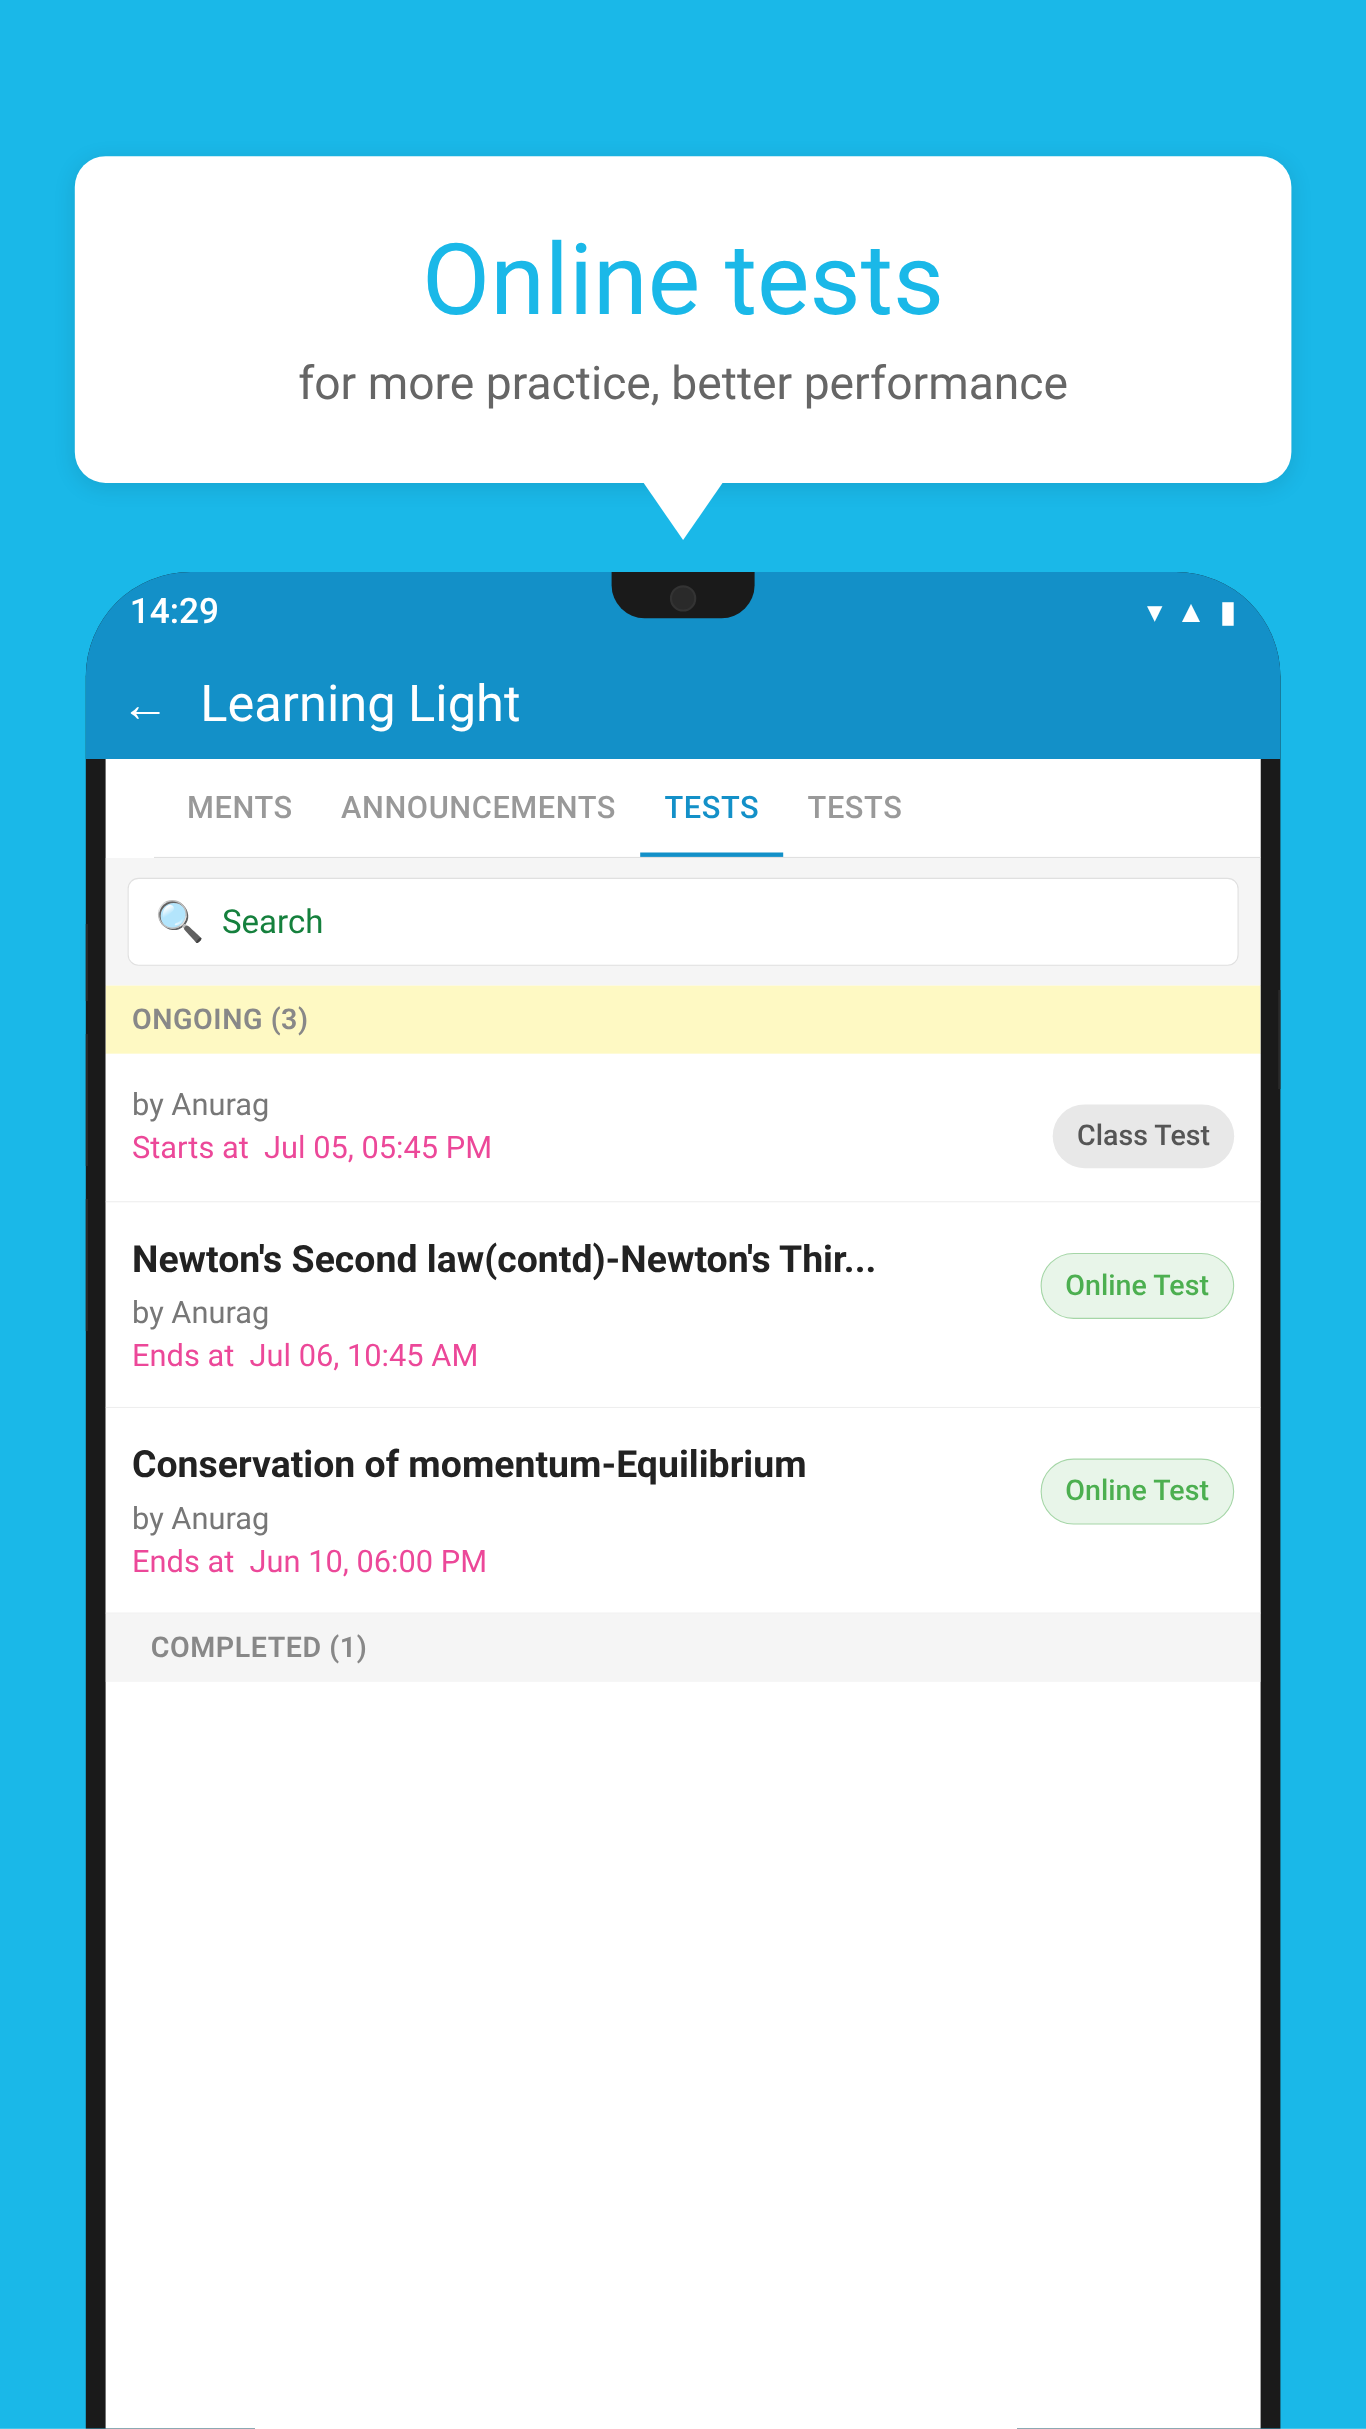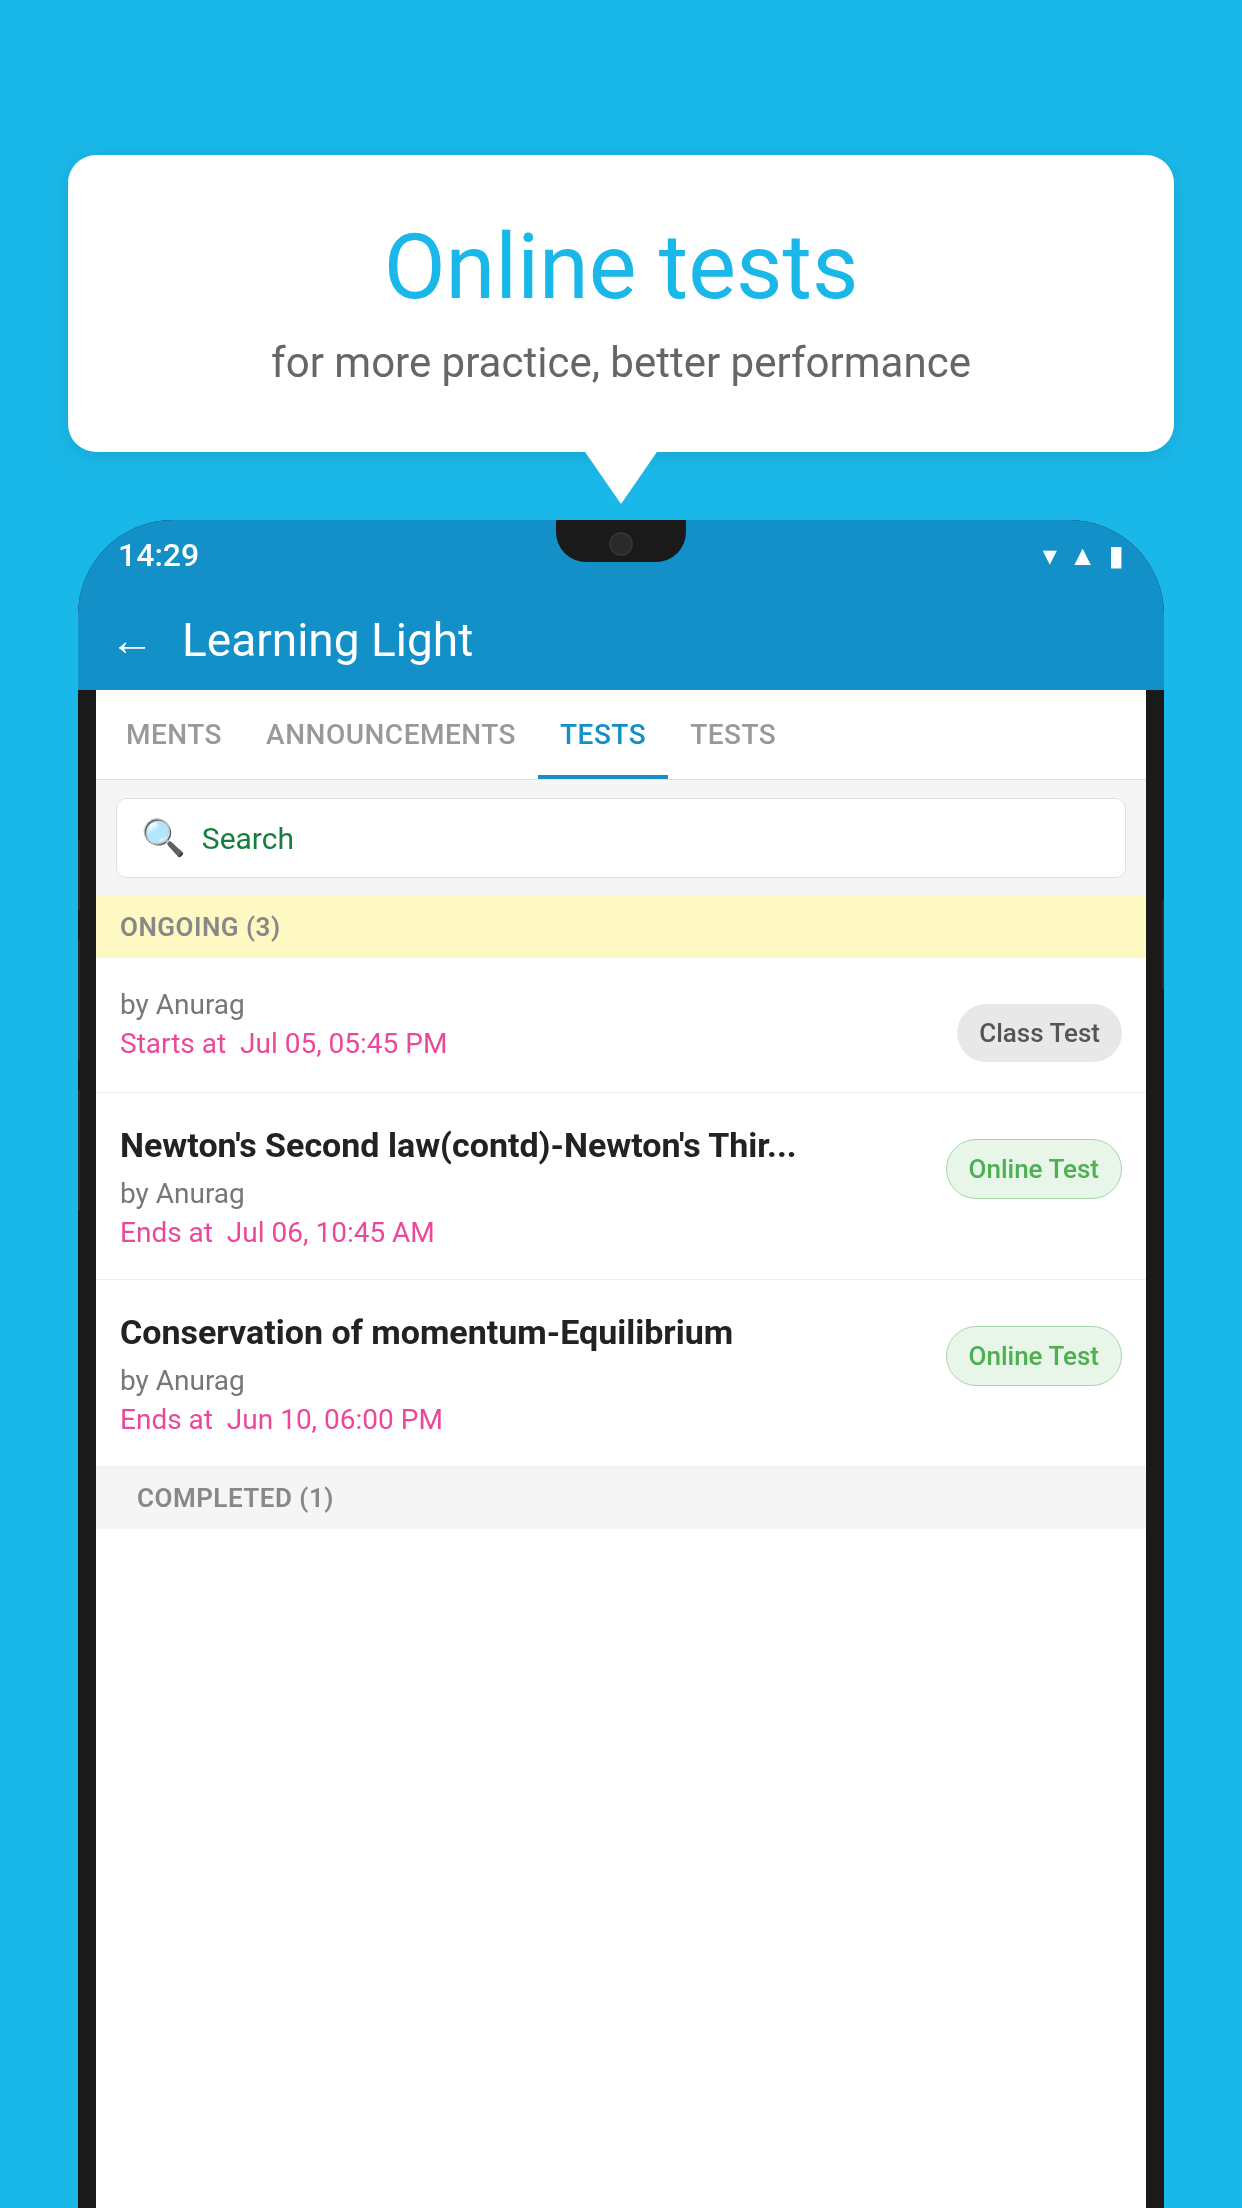--- a/index.html
+++ b/index.html
@@ -8,21 +8,21 @@
       height: 2208px;
       background-color: #1ab8e8;
       font-family: 'Roboto', Arial, sans-serif;
       position: relative;
       overflow: hidden;
     }
 
     
     .speech-bubble-container {
       position: absolute;
-      top: 155px;
+      top: 142px;
       left: 68px;
       right: 68px;
     }
     .speech-bubble {
       background: white;
       border-radius: 28px;
       padding: 60px 50px 65px;
       text-align: center;
       box-shadow: 0 4px 20px rgba(0,0,0,0.1);
       position: relative;
@@ -140,20 +140,21 @@
       bottom: 0;
       overflow: hidden;
     }
 
     
     .tabs-bar {
       display: flex;
       border-bottom: 1px solid #e0e0e0;
       background: white;
       padding: 0 8px;
+      margin-left: 44px;
     }
     .tab-item {
       padding: 28px 22px;
       font-size: 28px;
       color: #999;
       font-weight: 500;
       letter-spacing: 0.5px;
       cursor: pointer;
       position: relative;
     }

